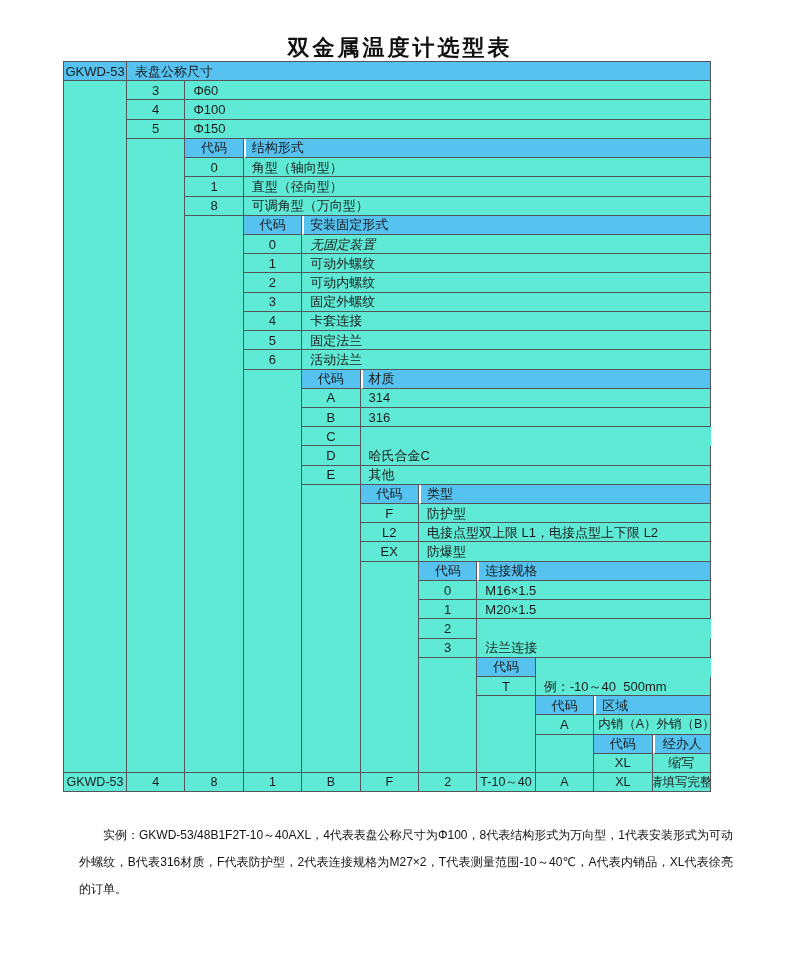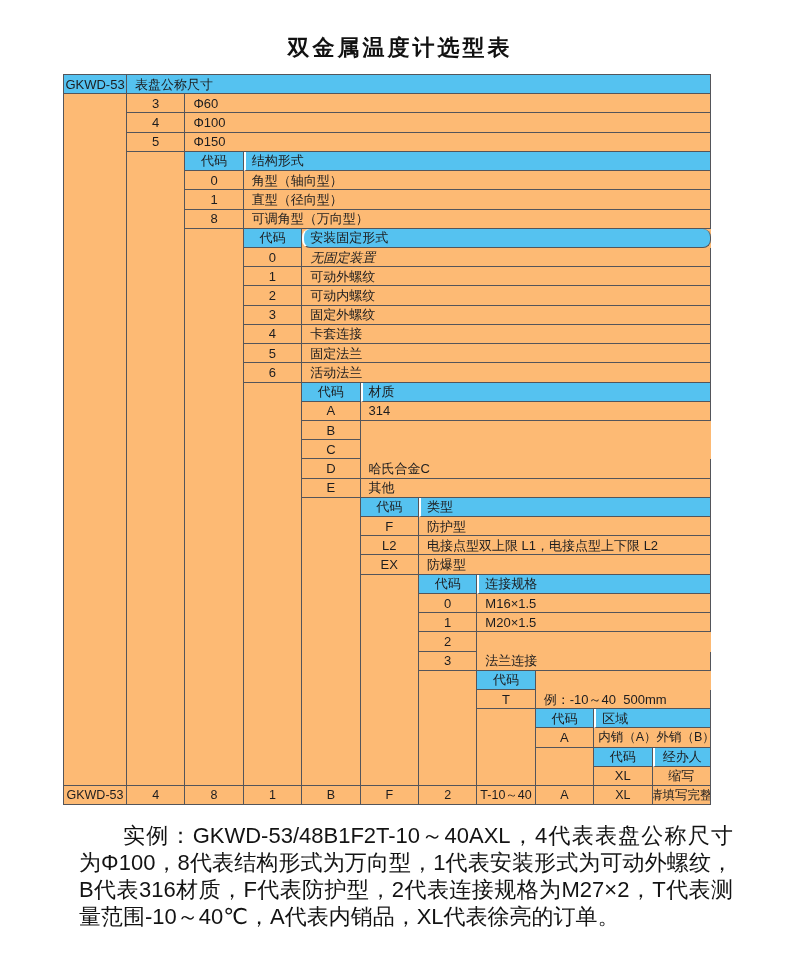--- a/index.html
+++ b/index.html
@@ -13,47 +13,47 @@
     width:800px;height:976px;position:relative;overflow:hidden;
     font-family:"Liberation Sans","DejaVu Sans",sans-serif;
     color:var(--ink);
   }
   .page-title{
     position:absolute;left:0;top:33px;width:800px;
     text-align:center;font-size:22px;font-weight:bold;
     letter-spacing:3px;color:#111;
   }
   #selection-table{
-    position:absolute;left:63px;top:74px;
+    position:absolute;left:63px;top:61px;
     display:grid;
     grid-template-columns:63px repeat(10,58.4px);
     grid-template-rows:repeat(38,19.23px);
     border-top:1px solid var(--border);
     border-left:1px solid var(--border);
-    background:#fdba74;
+    background:#5eead4;
   }
   .cell{
     border-right:1px solid var(--border);
     border-bottom:1px solid var(--border);
     display:flex;align-items:center;
     font-size:13px;line-height:1;color:var(--ink);
     white-space:pre;overflow:hidden;
   }
   .code{justify-content:center;}
   .desc{padding-left:8px;}
   .title-cell{padding-left:8px;font-weight:400;}
   .blue{background:var(--blue);}
   .wsep{border-left:2px solid #fff;padding-left:6px;}
   .center{justify-content:center;padding-left:0;}
   .tight{padding-left:4px;font-size:12.5px;}
   .example{justify-content:center;padding:0 1px;font-size:12.5px;}
   .strip{border-right:1px solid var(--border);border-bottom:1px solid var(--border);}
   .example-paragraph{
     position:absolute;left:79px;top:822px;width:654px;
-    font-size:22px;line-height:27px;color:#131313;
+    font-size:12px;line-height:27px;color:#131313;
     text-indent:2em;text-align:justify;
     font-family:"Liberation Sans","DejaVu Sans",sans-serif;
   }
 </style>
 </head>
 <body>
 
 <h1 class="page-title">双金属温度计选型表</h1>
 
 <div id="selection-table">
@@ -67,40 +67,41 @@
     <div class="cell desc" style="grid-area: 4 / 3 / 5 / span 9;">Φ150</div>
     <div class="cell blue code" style="grid-area: 5 / 3 / 6 / span 1;">代码</div>
     <div class="cell blue title-cell wsep" style="grid-area: 5 / 4 / 6 / span 8;">结构形式</div>
     <div class="cell code" style="grid-area: 6 / 3 / 7 / span 1;">0</div>
     <div class="cell desc" style="grid-area: 6 / 4 / 7 / span 8;">角型（轴向型）</div>
     <div class="cell code" style="grid-area: 7 / 3 / 8 / span 1;">1</div>
     <div class="cell desc" style="grid-area: 7 / 4 / 8 / span 8;">直型（径向型）</div>
     <div class="cell code" style="grid-area: 8 / 3 / 9 / span 1;">8</div>
     <div class="cell desc" style="grid-area: 8 / 4 / 9 / span 8;">可调角型（万向型）</div>
     <div class="cell blue code" style="grid-area: 9 / 4 / 10 / span 1;">代码</div>
-    <div class="cell blue title-cell wsep" style="grid-area: 9 / 5 / 10 / span 7; border-radius: 8px;">安装固定形式</div>
+    <div class="cell blue title-cell wsep" style="grid-area: 9 / 5 / 10 / span 7;">安装固定形式</div>
     <div class="cell code" style="grid-area: 10 / 4 / 11 / span 1;">0</div>
     <div class="cell desc" style="grid-area: 10 / 5 / 11 / span 7; font-style: italic;">无固定装置</div>
     <div class="cell code" style="grid-area: 11 / 4 / 12 / span 1;">1</div>
     <div class="cell desc" style="grid-area: 11 / 5 / 12 / span 7;">可动外螺纹</div>
     <div class="cell code" style="grid-area: 12 / 4 / 13 / span 1;">2</div>
     <div class="cell desc" style="grid-area: 12 / 5 / 13 / span 7;">可动内螺纹</div>
     <div class="cell code" style="grid-area: 13 / 4 / 14 / span 1;">3</div>
     <div class="cell desc" style="grid-area: 13 / 5 / 14 / span 7;">固定外螺纹</div>
     <div class="cell code" style="grid-area: 14 / 4 / 15 / span 1;">4</div>
     <div class="cell desc" style="grid-area: 14 / 5 / 15 / span 7;">卡套连接</div>
     <div class="cell code" style="grid-area: 15 / 4 / 16 / span 1;">5</div>
     <div class="cell desc" style="grid-area: 15 / 5 / 16 / span 7;">固定法兰</div>
     <div class="cell code" style="grid-area: 16 / 4 / 17 / span 1;">6</div>
     <div class="cell desc" style="grid-area: 16 / 5 / 17 / span 7;">活动法兰</div>
     <div class="cell blue code" style="grid-area: 17 / 5 / 18 / span 1;">代码</div>
     <div class="cell blue title-cell wsep" style="grid-area: 17 / 6 / 18 / span 6;">材质</div>
     <div class="cell code" style="grid-area: 18 / 5 / 19 / span 1;">A</div>
     <div class="cell desc" style="grid-area: 18 / 6 / 19 / span 6;">314</div>
     <div class="cell code" style="grid-area: 19 / 5 / 20 / span 1;">B</div>
+    <div class="cell desc" style="grid-area: 19 / 6 / 20 / span 6;">316</div>
     <div class="cell code" style="grid-area: 20 / 5 / 21 / span 1;">C</div>
     <div class="cell code" style="grid-area: 21 / 5 / 22 / span 1;">D</div>
     <div class="cell desc" style="grid-area: 21 / 6 / 22 / span 6;">哈氏合金C</div>
     <div class="cell code" style="grid-area: 22 / 5 / 23 / span 1;">E</div>
     <div class="cell desc" style="grid-area: 22 / 6 / 23 / span 6;">其他</div>
     <div class="cell blue code" style="grid-area: 23 / 6 / 24 / span 1;">代码</div>
     <div class="cell blue title-cell wsep" style="grid-area: 23 / 7 / 24 / span 5;">类型</div>
     <div class="cell code" style="grid-area: 24 / 6 / 25 / span 1;">F</div>
     <div class="cell desc" style="grid-area: 24 / 7 / 25 / span 5;">防护型</div>
     <div class="cell code" style="grid-area: 25 / 6 / 26 / span 1;">L2</div>

